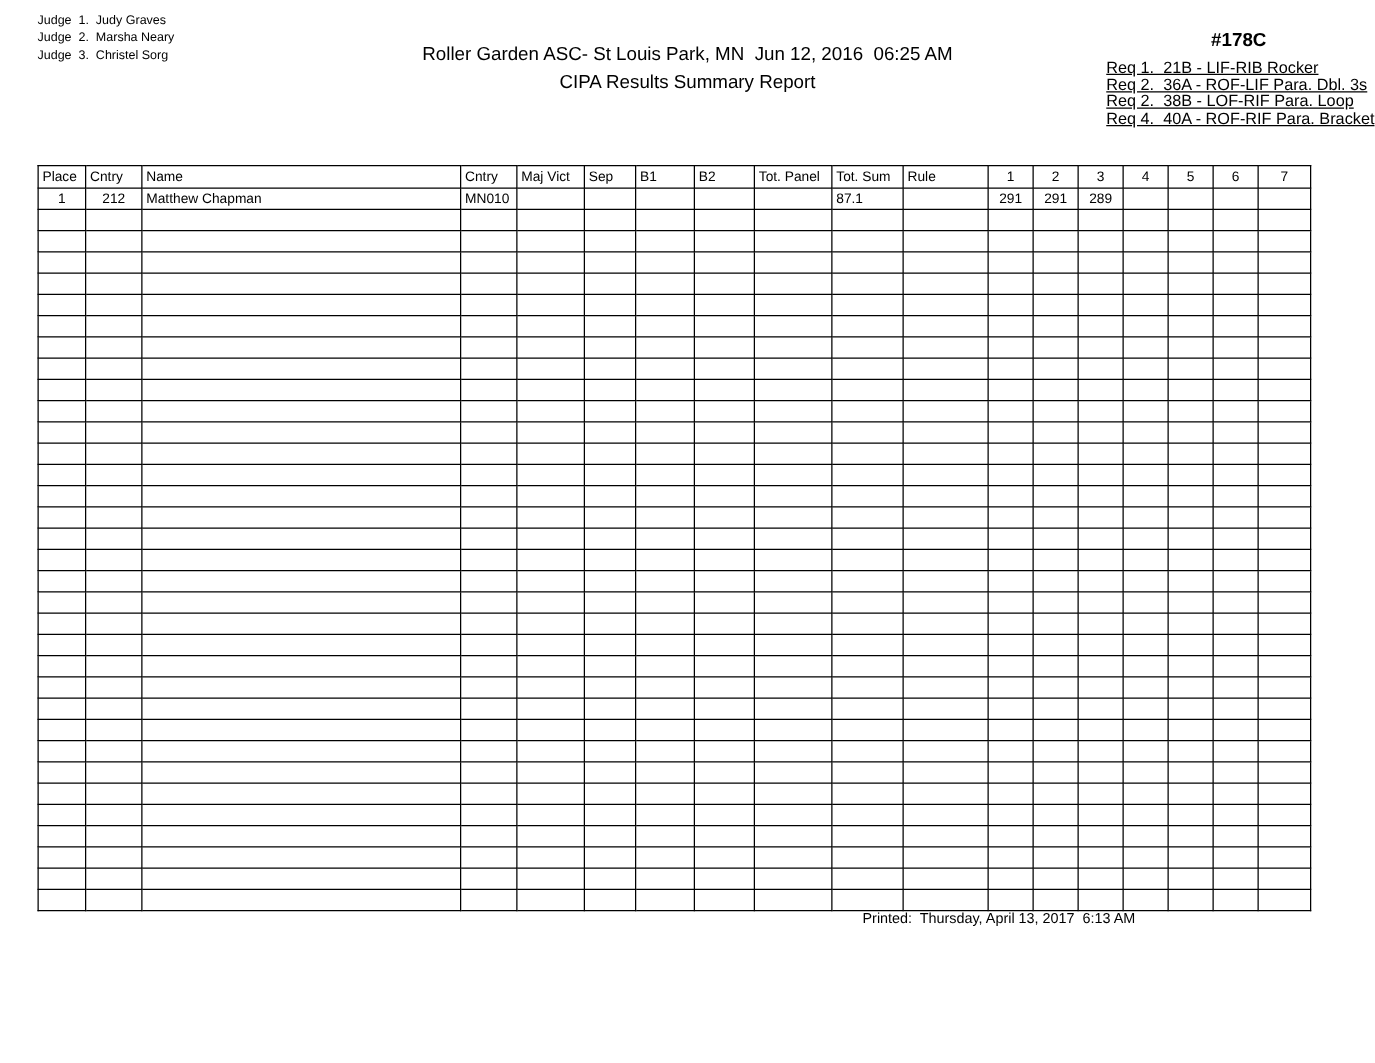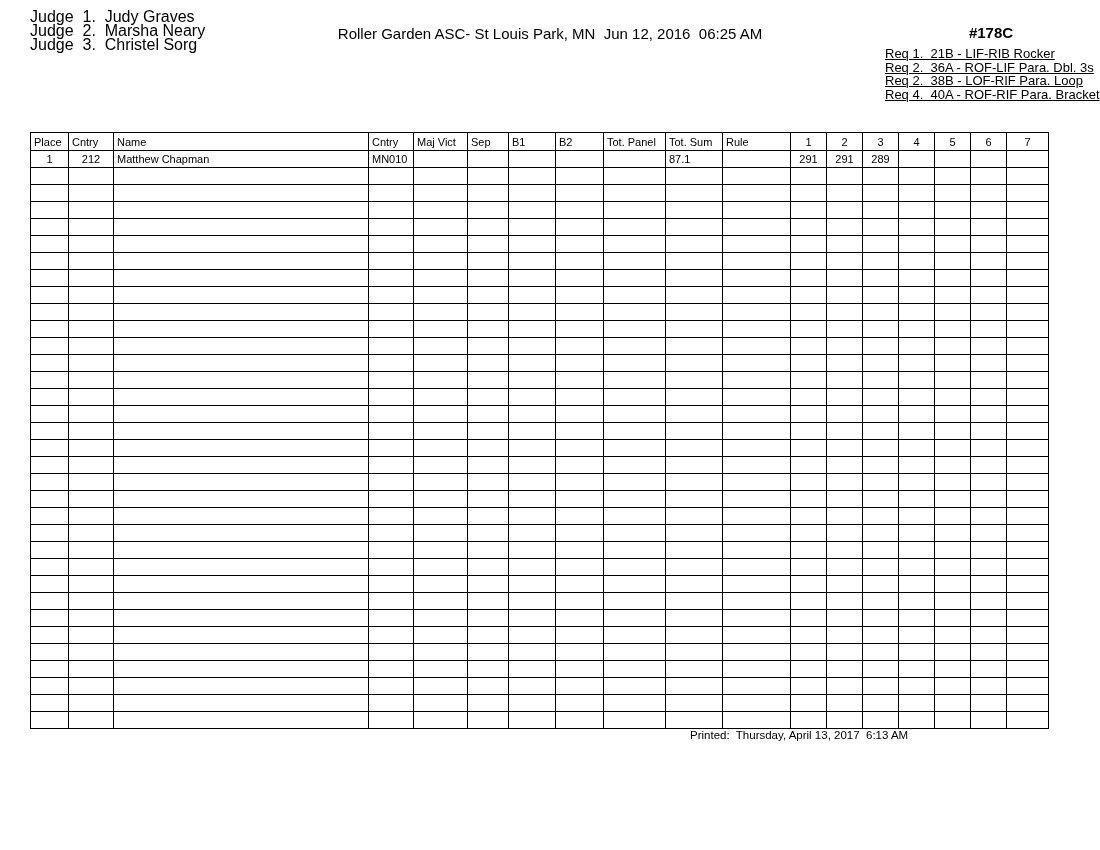--- a/index.html
+++ b/index.html
@@ -2,25 +2,25 @@
 <html><head>
 <meta charset="utf-8">
 <style>
   html, body { margin: 0; padding: 0; background: #ffffff; }
   body {
     width: 1100px; height: 850px; position: relative; overflow: hidden;
     font-family: "Liberation Sans", sans-serif; color: #000;
   }
   .pre { white-space: pre; }
 
-  .judges { position: absolute; left: 30px; top: 10px; font-size: 16px; line-height: 14px; }
+  .judges { position: absolute; left: 30px; top: 10px; font-size: 10px; line-height: 14px; }
 
   .center-head { position: absolute; left: 0; top: 22px; width: 100%; text-align: center; }
   .title  { font-size: 17px; font-weight: bold; }
-  .venue  { font-size: 15px; margin-top: 3px; }
+  .venue  { font-size: 15px; margin-top: 13px; }
   .event  { font-size: 19px; font-weight: bold; margin-top: 4px; }
   .report { font-size: 15px; margin-top: 5px; }
 
   .right-head { position: absolute; left: 885px; top: 24px; width: 212px; }
   .code { font-size: 15px; font-weight: bold; text-align: center; margin-bottom: 6px; }
   .req  { font-size: 13px; line-height: 13.5px; text-decoration: underline; }
 
   table.results {
     position: absolute; left: 30px; top: 132px;
     border-collapse: collapse; table-layout: fixed;
@@ -40,20 +40,21 @@
 <body>
 
 <div class="judges">
   <div class="pre">Judge  1.  Judy Graves</div>
   <div class="pre">Judge  2.  Marsha Neary</div>
   <div class="pre">Judge  3.  Christel Sorg</div>
 </div>
 
 <div class="center-head">
   <div class="venue pre">Roller Garden ASC- St Louis Park, MN  Jun 12, 2016  06:25 AM</div>
+  <div class="report pre">CIPA Results Summary Report</div>
 </div>
 
 <div class="right-head">
   <div class="code pre">#178C</div>
   <div class="req pre">Req 1.  21B - LIF-RIB Rocker</div>
   <div class="req pre">Req 2.  36A - ROF-LIF Para. Dbl. 3s</div>
   <div class="req pre">Req 2.  38B - LOF-RIF Para. Loop</div>
   <div class="req pre">Req 4.  40A - ROF-RIF Para. Bracket</div>
 </div>
 

